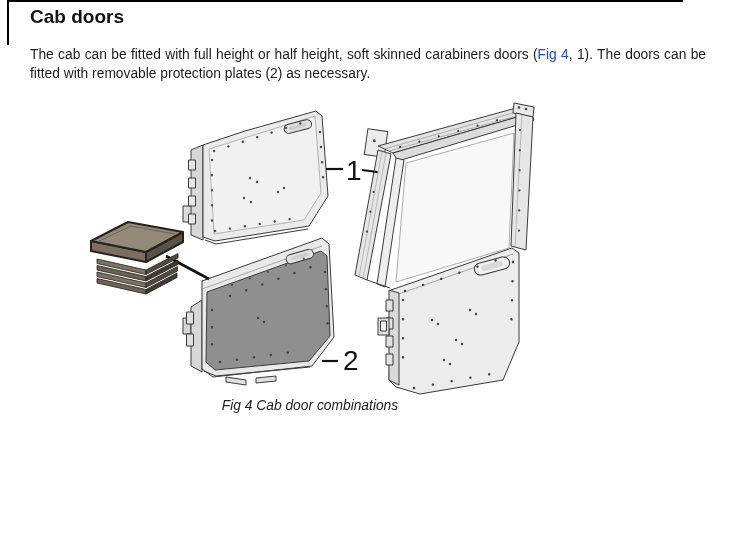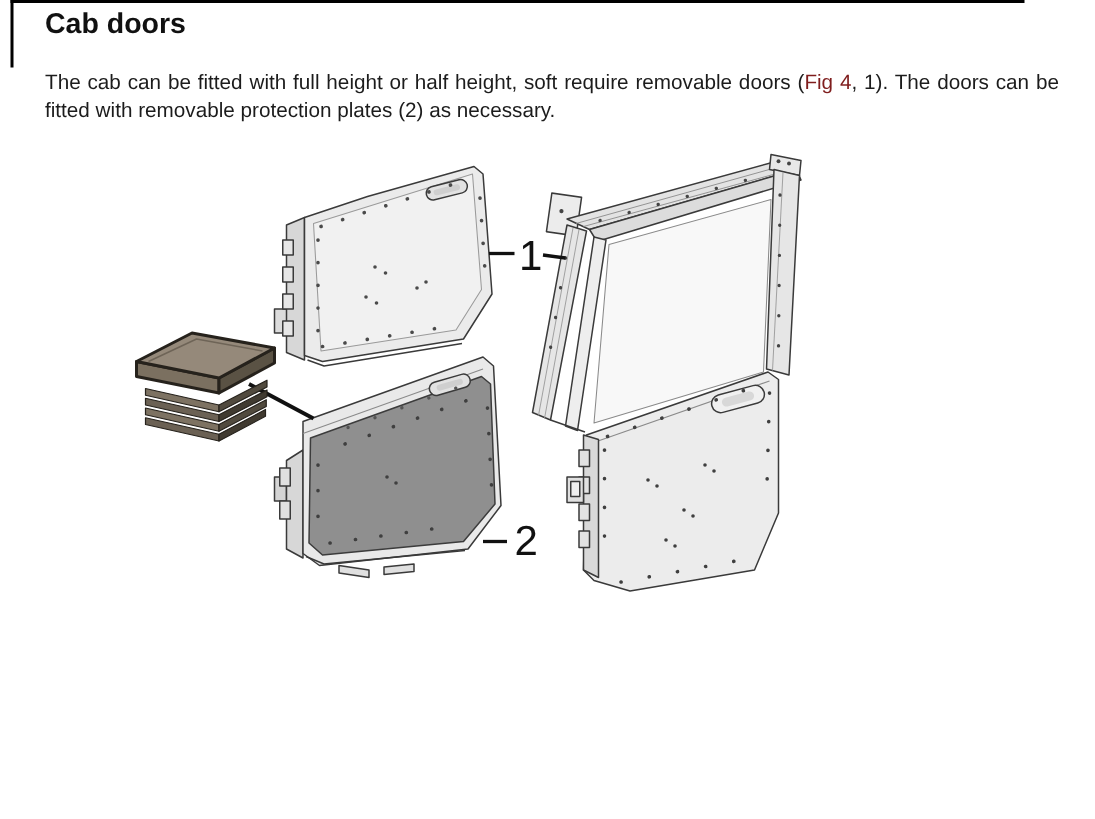--- a/index.html
+++ b/index.html
@@ -6,36 +6,36 @@
   .page{position:relative;width:730px;height:546px;background:#ffffff;overflow:hidden;
         font-family:"Liberation Sans","DejaVu Sans",sans-serif;color:#1c1c1c;}
   .border-corner{position:absolute;left:7px;top:0;width:674px;height:43px;
         border-top:2px solid #000;border-left:2px solid #000;}
   .title{position:absolute;left:30px;top:6px;margin:0;font-size:19px;font-weight:bold;color:#111;}
   .body-text{position:absolute;left:30px;width:676px;margin:0;font-size:13.8px;line-height:18.9px;
         text-align:justify;color:#1c1c1c;}
   .p1{top:46px;}
   .p2{top:427px;}
   .p3{top:496px;}
-  a.link{color:#7f1d1d;text-decoration:none;cursor:pointer;}
+  a.link{color:#1d4ed8;text-decoration:none;cursor:pointer;}
   .caption{position:absolute;left:0;top:398px;width:620px;text-align:center;
         font-size:13.8px;font-style:italic;color:#1c1c1c;}
   svg.fig{position:absolute;left:0;top:100px;}
   .callout-digit{font-family:"Liberation Sans","DejaVu Sans",sans-serif;font-size:28px;fill:#111;}
 </style>
 </head>
 <body>
 
 <div class="page">
 
   <div class="border-corner"></div>
 
   <h1 class="title">Cab doors</h1>
 
-  <p class="body-text p1"><span>The cab can be fitted with full height or half height, soft require removable doors (</span><a class="link">Fig 4</a><span>, 1). The doors can be fitted with removable protection plates (2) as necessary.</span></p>
+  <p class="body-text p1"><span>The cab can be fitted with full height or half height, soft skinned carabiners doors (</span><a class="link">Fig 4</a><span>, 1). The doors can be fitted with removable protection plates (2) as necessary.</span></p>
 
   <svg class="fig" width="730" height="300" viewBox="0 100 730 300">
     <g stroke="#3a3a3a" stroke-width="1" fill="none" stroke-linejoin="round">
 
       <g>
         <rect x="183" y="206" width="9" height="16" fill="#dcdcdc"></rect>
         <polygon points="191,150 203,145 203,240 191,235" fill="#d7d7d7"></polygon>
         <rect x="188.5" y="160" width="7" height="10" fill="#e6e6e6"></rect>
         <rect x="188.5" y="178" width="7" height="10" fill="#e6e6e6"></rect>
         <rect x="188.5" y="196" width="7" height="10" fill="#e6e6e6"></rect>
@@ -189,16 +189,17 @@
         <text class="callout-digit" x="346" y="180" stroke="none" fill="#111">1</text>
       </g>
 
       <g>
         <line x1="322" y1="361" x2="338" y2="361" stroke="#111" stroke-width="2.2"></line>
         <text class="callout-digit" x="343" y="370" stroke="none" fill="#111">2</text>
       </g>
     </g>
   </svg>
 
+  <div class="caption">Fig 4 Cab door combinations</div>
 
 
 
 </div>
 
 </body></html>

